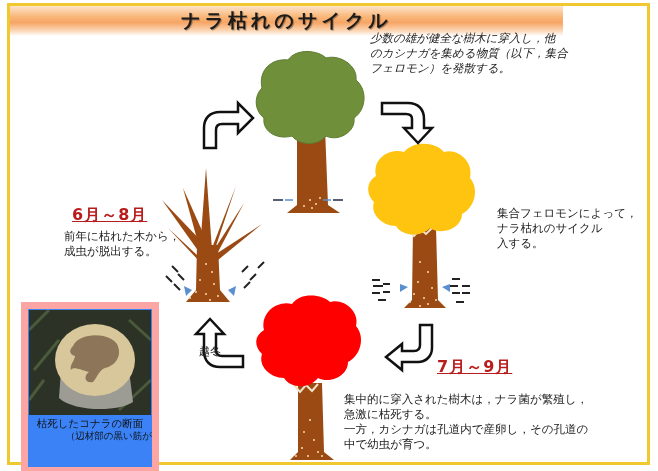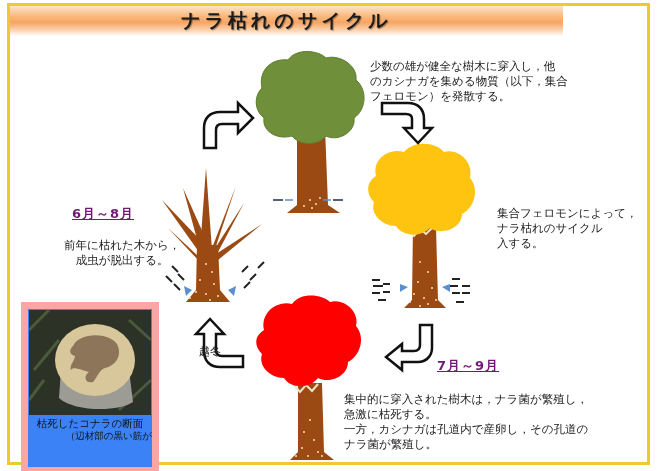--- a/index.html
+++ b/index.html
@@ -6,21 +6,21 @@
     body { width:658px; height:471px; position:relative; overflow:hidden;
            font-family:"DejaVu Sans", sans-serif; color:#222; }
     .frame { position:absolute; left:7px; top:3px; width:637px; height:456px;
              border:3px solid #f0c830; background:#ffffff; box-sizing:content-box; }
     .banner { position:absolute; left:10px; top:6px; width:553px; height:30px;
               background:linear-gradient(to bottom,#fde3cc 0%,#f9b87a 35%,#f6a565 55%,#fbd2ad 80%,#ffffff 100%); }
     .title { position:absolute; left:0; top:2px; width:100%; text-align:center;
              font-size:19px; font-weight:bold; letter-spacing:4px; color:#1a1a1a;
              text-shadow:1px 1px 1px rgba(0,0,0,0.35); }
     .txt { position:absolute; font-size:11.5px; line-height:15px; color:#222; white-space:nowrap; }
-    .period { position:absolute; font-size:13px; font-weight:bold; color:#701a75;
+    .period { position:absolute; font-size:16px; font-weight:bold; color:#b91c1c;
               text-decoration:underline; letter-spacing:1px; }
     .svgwrap { position:absolute; left:0; top:0; width:658px; height:471px; }
     .photo { position:absolute; left:21px; top:302px; width:124px; height:158px;
              border:7px solid #fca5a5; background:#3b82f6; }
     .photo-img { position:absolute; left:1px; top:1px; width:122px; height:105px; overflow:hidden; }
     .caption { position:absolute; left:0; top:108px; width:124px; text-align:center; }
     .cap1 { font-size:10.5px; line-height:13px; color:#111; display:block; }
     .cap2 { font-size:9.5px; line-height:12px; color:#111; display:block;text-align:right; }
     .winter { position:absolute; left:199px; top:344px; font-size:11px; color:#222; }
   </style>
@@ -147,42 +147,42 @@
     <path d="M382 103 L408 103 C418 103 424 109 424 119 L424 128 L432 128 L418 143 L404 128 L412 128 L412 119 C412 116 410 114 406 114 L382 114 Z"></path>
   </g>
   <g fill="#ffffff" stroke="#111" stroke-width="2.5" stroke-linejoin="miter">
     <path d="M432 325 L432 348 C432 356 426 362 418 362 L402 362 L402 370 L386 357 L402 344 L402 351 L414 351 C418 351 420 349 420 345 L420 325 Z"></path>
   </g>
   <g fill="#ffffff" stroke="#111" stroke-width="2.5" stroke-linejoin="miter">
     <path d="M243 367 L220 367 C210 367 204 361 204 351 L204 334 L196 334 L210 319 L224 334 L216 334 L216 350 C216 354 218 356 222 356 L243 356 Z"></path>
   </g>
 </svg>
 
-<div class="txt" style="left:370px; top:59px;">
+<div class="txt" style="left:370px; top:31px;font-style:italic;">
   <div>少数の雄が健全な樹木に穿入し，他</div>
   <div>のカシナガを集める物質（以下，集合</div>
   <div>フェロモン）を発散する。</div>
 </div>
 
 <div class="txt" style="left:497px; top:206px;">
   <div>集合フェロモンによって，</div>
   <div>ナラ枯れのサイクル</div>
   <div>入する。</div>
 </div>
 
 <div class="period" style="left:437px; top:357px;">7月～9月</div>
 <div class="txt" style="left:344px; top:392px;">
   <div>集中的に穿入された樹木は，ナラ菌が繁殖し，</div>
   <div>急激に枯死する。</div>
   <div>一方，カシナガは孔道内で産卵し，その孔道の</div>
-  <div>ナラ菌が繁殖し。</div>
+  <div>中で幼虫が育つ。</div>
 </div>
 
 <div class="period" style="left:72px; top:205px;">6月～8月</div>
-<div class="txt" style="left:64px; top:238px;text-align:center;">
+<div class="txt" style="left:64px; top:229px;">
   <div>前年に枯れた木から，</div>
   <div>成虫が脱出する。</div>
 </div>
 
 <div class="winter">越冬</div>
 
 <div class="photo">
   <div class="photo-img">
     <svg width="122" height="105" viewBox="0 0 122 105" xmlns="http://www.w3.org/2000/svg">
       <rect width="122" height="105" fill="#2c3226"></rect>

